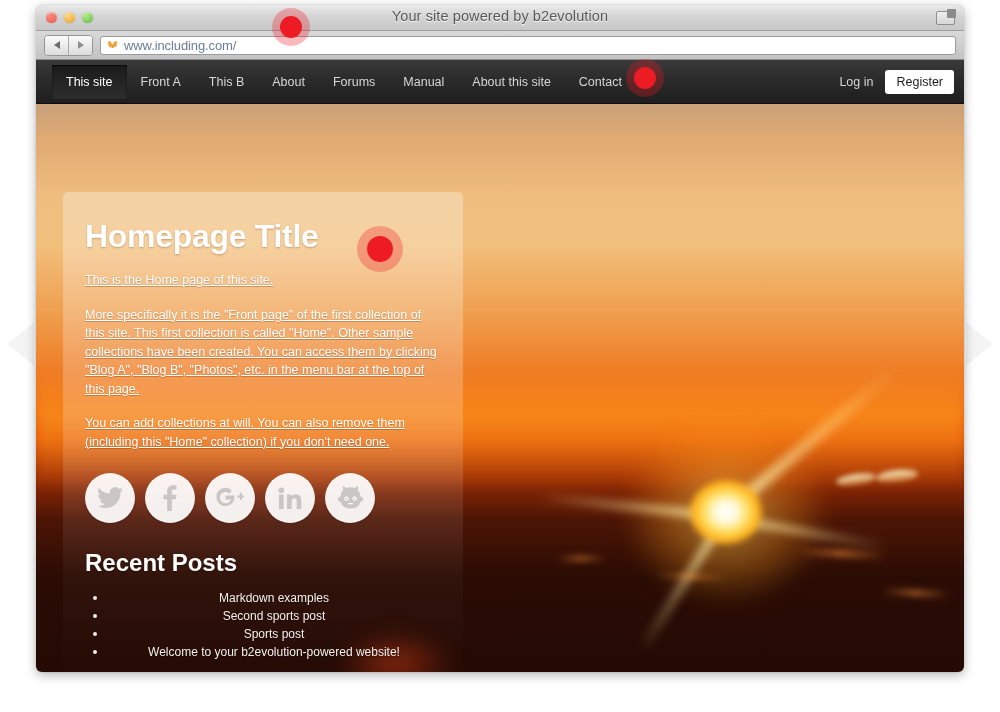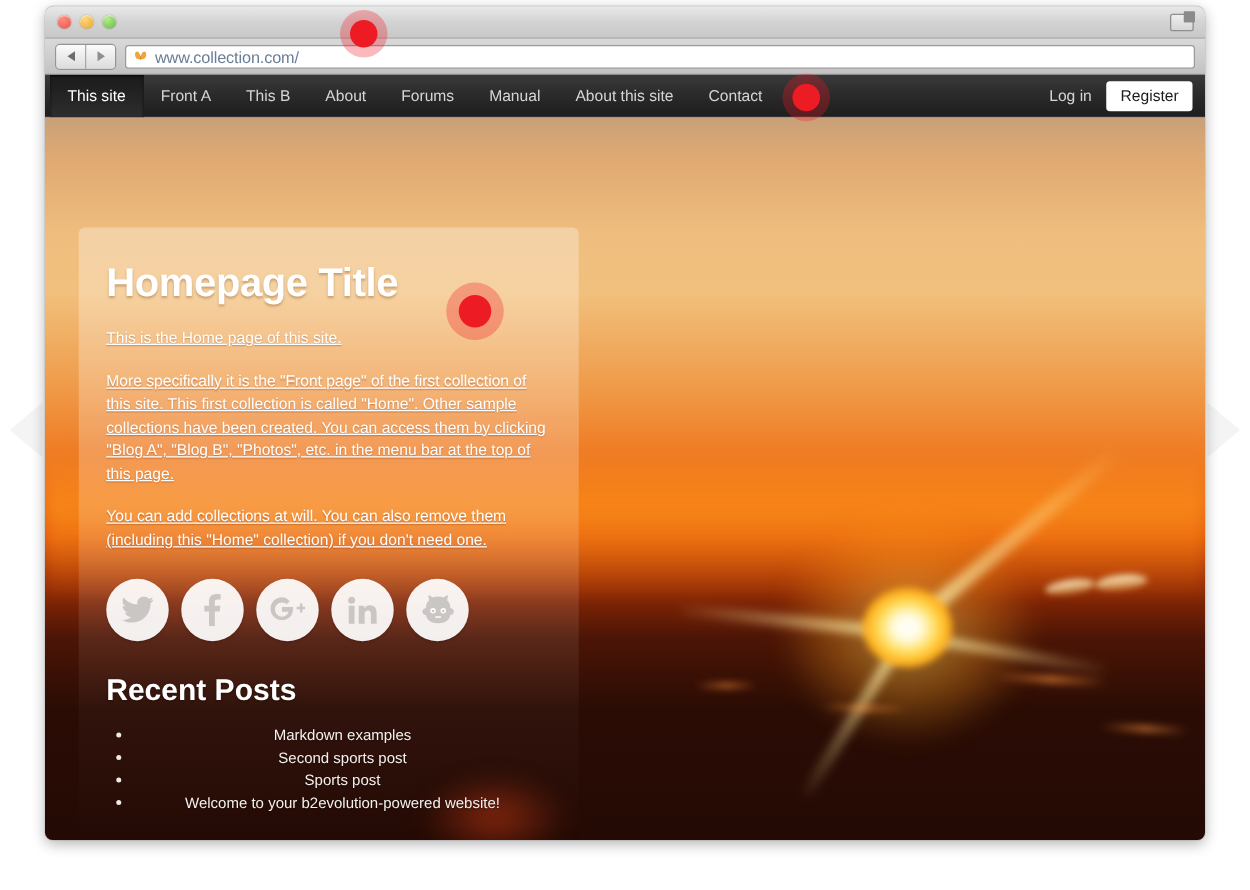--- a/index.html
+++ b/index.html
@@ -143,25 +143,25 @@
   #url-text {
     font-size: 13px;
     color: #6a7d96;
     letter-spacing: -0.1px;
     white-space: nowrap;
   }
 
   
   #site-nav {
     position: relative;
-    height: 34px;
+    height: 44px;
     background: linear-gradient(to bottom, #3a3a3a 0%, #2b2b2b 45%, #1e1e1e 100%);
     display: flex;
     align-items: center;
-    padding: 0 10px 0 4px;
+    padding: 0 10px 0 16px;
     box-sizing: border-box;
     border-bottom: 1px solid #0d0d0d;
   }
   #nav-left { display: flex; align-items: center; height: 100%; }
   .nav-item {
     color: #d6d6d6;
     font-size: 12.5px;
     padding: 0 14px;
     line-height: 34px;
     white-space: nowrap;
@@ -406,41 +406,42 @@
   </div>
 
   <div id="browser-window">
 
     <div id="title-bar">
       <div class="traffic-lights">
         <div class="tl tl-close"></div>
         <div class="tl tl-min"></div>
         <div class="tl tl-zoom"></div>
       </div>
+      <div id="window-title">Your site powered by b2evolution</div>
       <div id="zoom-button">
         <div class="zb-rect"></div>
         <div class="zb-sq"></div>
       </div>
     </div>
 
     <div id="toolbar">
       <div class="navbtns">
         <div class="navbtn">
           <div class="tri-l"></div>
         </div>
         <div class="navbtn">
           <div class="tri-r"></div>
         </div>
       </div>
       <div id="address-bar">
         <svg id="favicon" viewBox="0 0 16 16">
           <path d="M8 11 C5 12 2 10 2 6 C2 3 4 2 5.5 3.5 C6.6 4.6 7.4 6.2 8 8 C8.6 6.2 9.4 4.6 10.5 3.5 C12 2 14 3 14 6 C14 10 11 12 8 11 Z" fill="#f2a33c"></path>
           <path d="M8 8.5 L8 12" stroke="#d9832a" stroke-width="1" fill="none"></path>
         </svg>
-        <span id="url-text">www.collection.com/</span>
+        <span id="url-text">www.including.com/</span>
       </div>
     </div>
 
     <div id="site-nav">
       <div id="nav-left">
         <div class="nav-item active">This site</div>
         <div class="nav-item">Front A</div>
         <div class="nav-item">This B</div>
         <div class="nav-item">About</div>
         <div class="nav-item">Forums</div>

